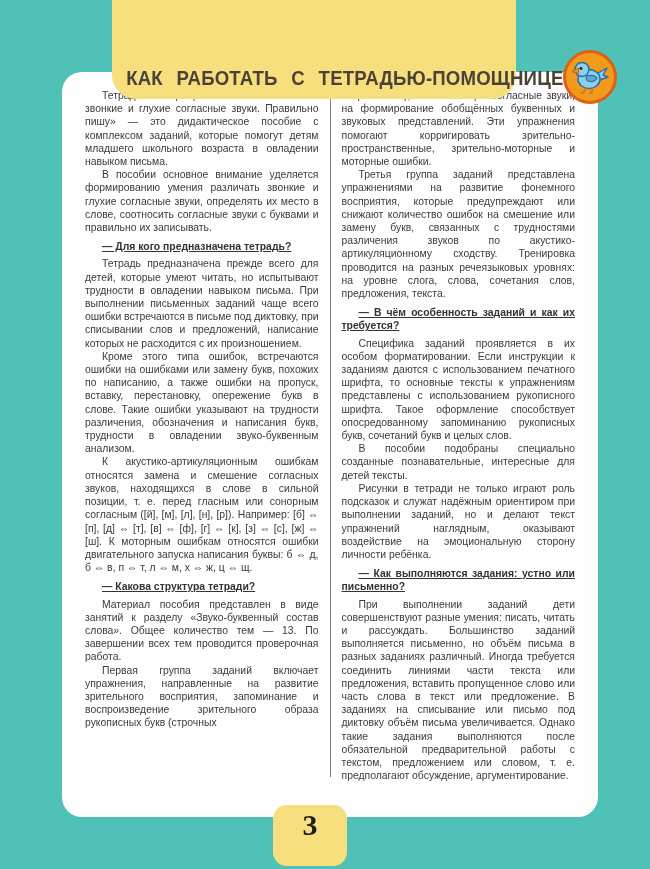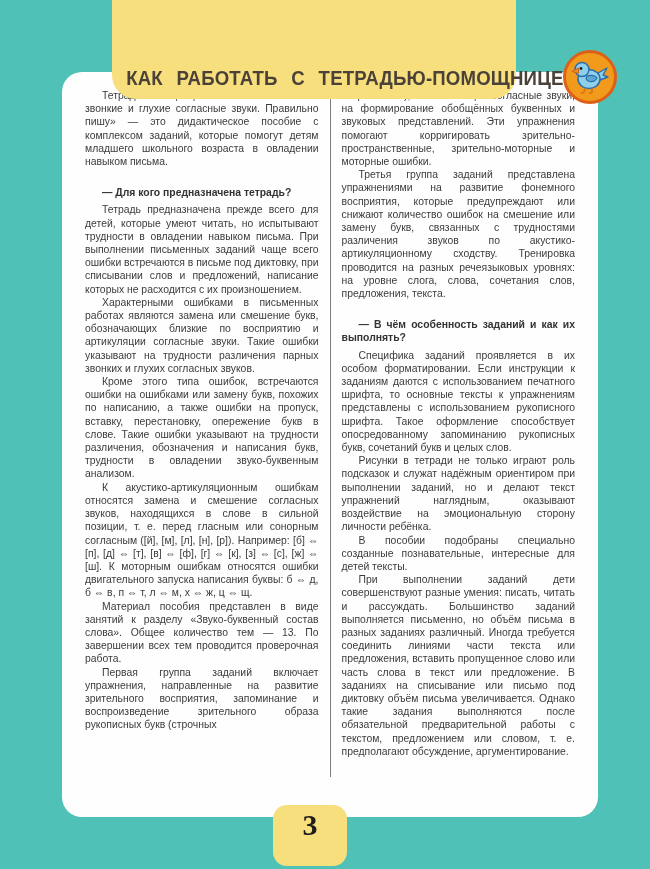--- a/index.html
+++ b/index.html
@@ -60,24 +60,25 @@
   .col.left{padding-right:11px;}
   .col.right{padding-left:11px;}
   .divider{
     width:1px;
     background:#7d7d7d;
     margin-bottom:22px;
   }
   .para{margin:0;text-indent:17px;}
   .para.cont{text-indent:0;}
   .q-head{
-    margin:18px 0 4px 0;
+    margin:6px 0 4px 0;
     font-weight:700;
     text-indent:17px;
     color:#333;
+    text-decoration:underline;
   }
   .page-tab{
     position:absolute;left:273px;top:805px;
     width:74px;height:61px;
     background:#f8df7d;
     border-radius:14px;
     z-index:2;
     text-align:center;
   }
   .page-num{
@@ -92,38 +93,40 @@
 </head>
 <body>
 
 <div class="page">
 
   <div class="content">
     <div class="col-wrap">
 
       <div class="col left">
         <p class="para">Тетрадь-помощница «Письмо. Различаю звонкие и глухие согласные звуки. Правильно пишу» — это дидактическое пособие с комплексом заданий, которые помогут детям младшего школьного возраста в овладении навыком письма.</p>
+        <p class="para">В пособии основное внимание уделяется формированию умения различать звонкие и глухие согласные звуки, определять их место в слове, соотносить согласные звуки с буквами и правильно их записывать.</p>
         <p class="q-head">—  Для кого предназначена тетрадь?</p>
         <p class="para">Тетрадь предназначена прежде всего для детей, которые умеют читать, но испытывают трудности в овладении навыком письма. При выполнении письменных заданий чаще всего ошибки встречаются в письме под диктовку, при списывании слов и предложений, написание которых не расходится с их произношением.</p>
-        <p class="para">Характерными ошибками в письменных работах являются замена или смешение букв, обозначающих близкие по восприятию и артикуляции согласные звуки. Такие ошибки указывают на трудности различения парных звонких и глухих согласных звуков.</p>
         <p class="para">Кроме этого типа ошибок, встречаются ошибки на ошибками или замену букв, похожих по написанию, а также ошибки на пропуск, вставку, перестановку, опережение букв в слове. Такие ошибки указывают на трудности различения, обозначения и написания букв, трудности в овладении звуко-буквенным анализом.</p>
         <p class="para">К акустико-артикуляционным ошибкам относятся замена и смешение согласных звуков, находящихся в слове в сильной позиции, т. е. перед гласным или сонорным согласным ([й], [м], [л], [н], [р]). Например: [б] ⇔ [п], [д] ⇔ [т], [в] ⇔ [ф], [г] ⇔ [к], [з] ⇔ [с], [ж] ⇔ [ш]. К моторным ошибкам относятся ошибки двигательного запуска написания буквы: б ⇔ д,  б ⇔ в,  п ⇔ т,  л ⇔ м,  х ⇔ ж,  ц ⇔ щ.</p>
+        <p class="q-head">—  Какова структура тетради?</p>
         <p class="para">Материал пособия представлен в виде занятий к разделу «Звуко-буквенный состав слова». Общее количество тем — 13. По завершении всех тем проводится проверочная работа.</p>
         <p class="para">Первая группа заданий включает упражнения, направленные на развитие зрительного восприятия, запоминание и воспроизведение зрительного образа рукописных букв (строчных</p>
       </div>
 
       <div class="divider"></div>
 
       <div class="col right">
         <p class="para cont">и прописных), обозначающих согласные звуки, на формирование обобщённых буквенных и звуковых представлений. Эти упражнения помогают корригировать зрительно-пространственные, зрительно-моторные и моторные ошибки.</p>
         <p class="para">Третья группа заданий представлена упражнениями на развитие фонемного восприятия, которые предупреждают или снижают количество ошибок на смешение или замену букв, связанных с трудностями различения звуков по акустико-артикуляционному сходству. Тренировка проводится на разных речеязыковых уровнях: на уровне слога, слова, сочетания слов, предложения, текста.</p>
-        <p class="q-head">—  В чём особенность заданий и как их выполнять?</p>
+        <p class="q-head">—  В чём особенность заданий и как их требуется?</p>
         <p class="para">Специфика заданий проявляется в их особом форматировании. Если инструкции к заданиям даются с использованием печатного шрифта, то основные тексты к упражнениям представлены с использованием рукописного шрифта. Такое оформление способствует опосредованному запоминанию рукописных букв, сочетаний букв и целых слов.</p>
+        <p class="para">В пособии подобраны специально созданные познавательные, интересные для детей тексты.</p>
         <p class="para">Рисунки в тетради не только играют роль подсказок и служат надёжным ориентиром при выполнении заданий, но и делают текст упражнений наглядным, оказывают воздействие на эмоциональную сторону личности ребёнка.</p>
-        <p class="para">В пособии подобраны специально созданные познавательные, интересные для детей тексты.</p>
+        <p class="q-head">—  Как выполняются задания: устно или письменно?</p>
         <p class="para">При выполнении заданий дети совершенствуют разные умения: писать, читать и рассуждать. Большинство заданий выполняется письменно, но объём письма в разных заданиях различный. Иногда требуется соединить линиями части текста или предложения, вставить пропущенное слово или часть слова в текст или предложение. В заданиях на списывание или письмо под диктовку объём письма увеличивается. Однако такие задания выполняются после обязательной предварительной работы с текстом, предложением или словом, т. е. предполагают обсуждение, аргументирование.</p>
 
       </div>
 
     </div>
   </div>
 
   <div class="banner">
     <div class="banner-title">КАК РАБОТАТЬ С ТЕТРАДЬЮ-ПОМОЩНИЦЕЙ</div>
   </div>

